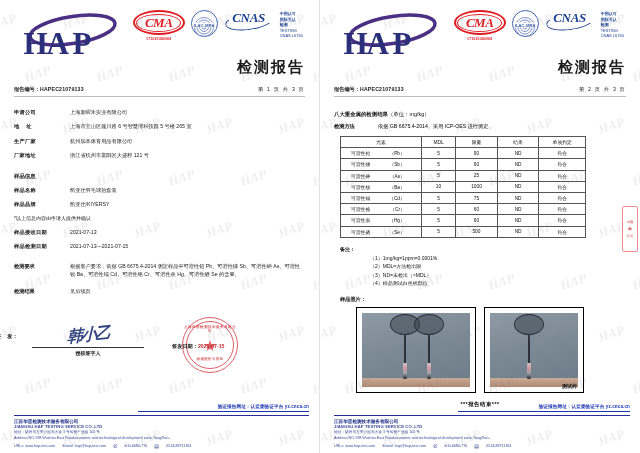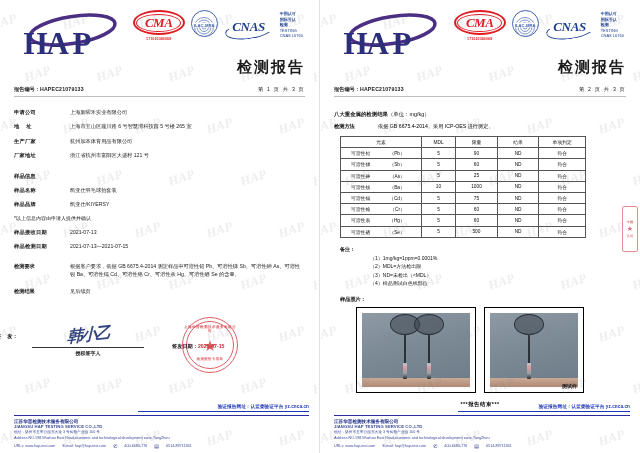--- a/index.html
+++ b/index.html
@@ -54,21 +54,21 @@
   }
   .ilac-circle i {
     position: absolute; left: 50%; top: 62%; transform: translate(-50%,-50%);
     border: 1px solid #7d93c8; border-radius: 50%;
   }
   .ilac-label {
     position: absolute; left: 50%; top: 54%; transform: translate(-50%,-50%);
     font-size: 4.2px; font-weight: bold; color: #3f62ad;
     background: #fff; padding: 0 1px; white-space: nowrap; z-index: 2;
   }
-  .cnas { position: relative; width: 50px; text-align: center; margin-top: 9px; }
+  .cnas { position: relative; width: 50px; text-align: center; }
   .cnas-mark {
     font-family: "Liberation Serif", serif; font-style: italic; font-weight: bold;
     font-size: 13px; color: #1b3f92; letter-spacing: -0.3px;
   }
   .cnas-swoosh {
     position: absolute; left: 1px; top: 3px; width: 48px; height: 17px;
     border: 1.6px solid #1b3f92; border-radius: 50%;
     border-right-color: transparent; border-top-color: transparent;
     transform: rotate(-8deg);
   }

